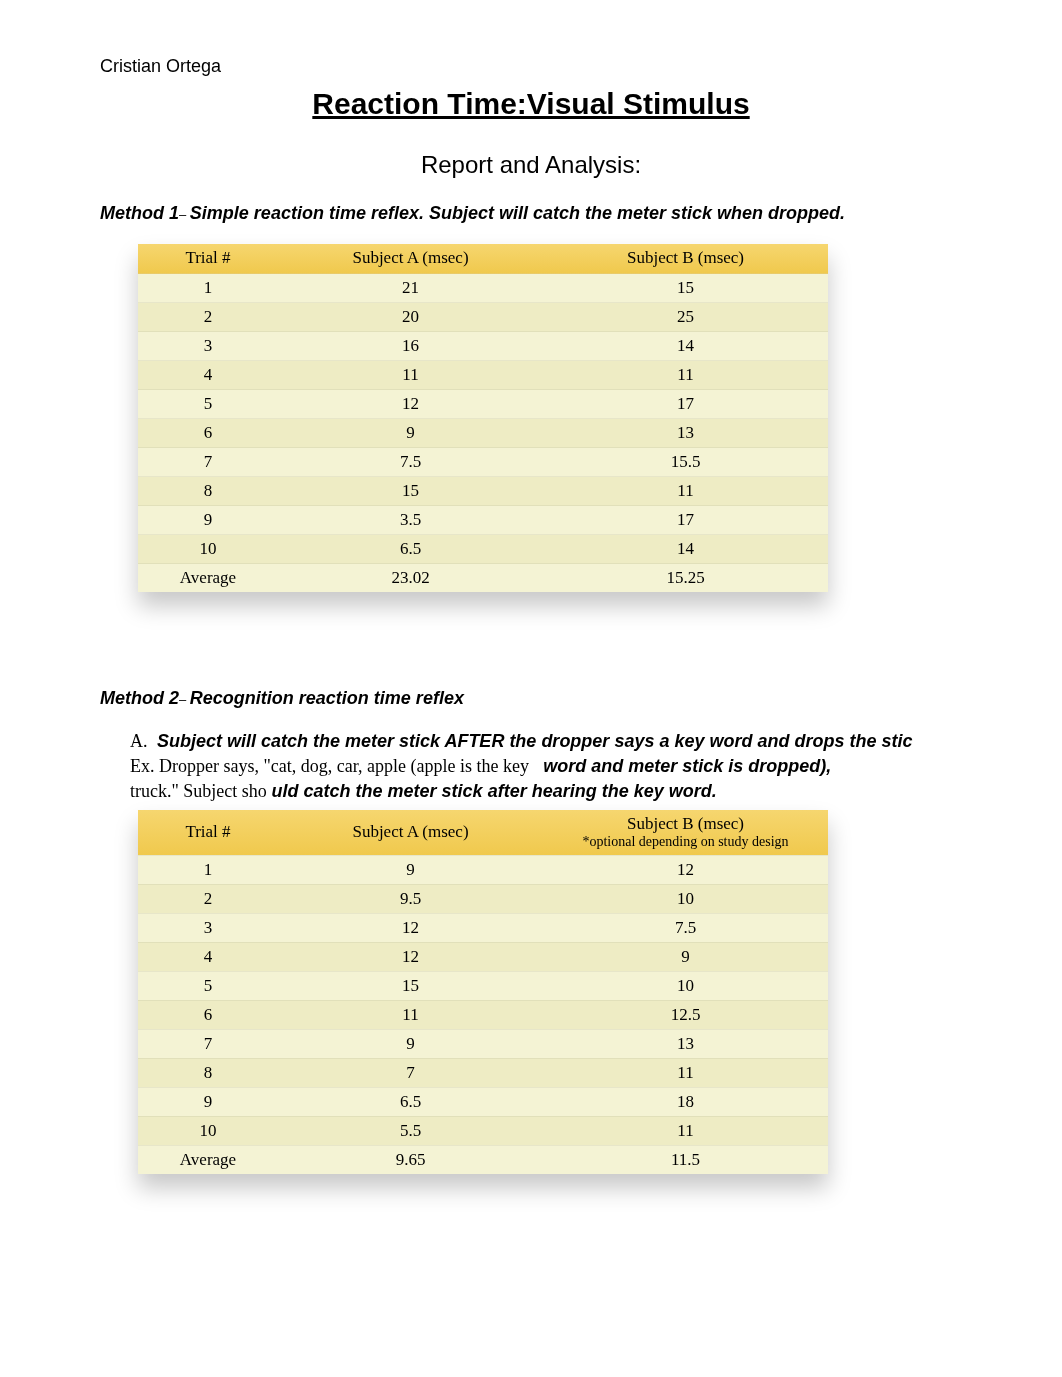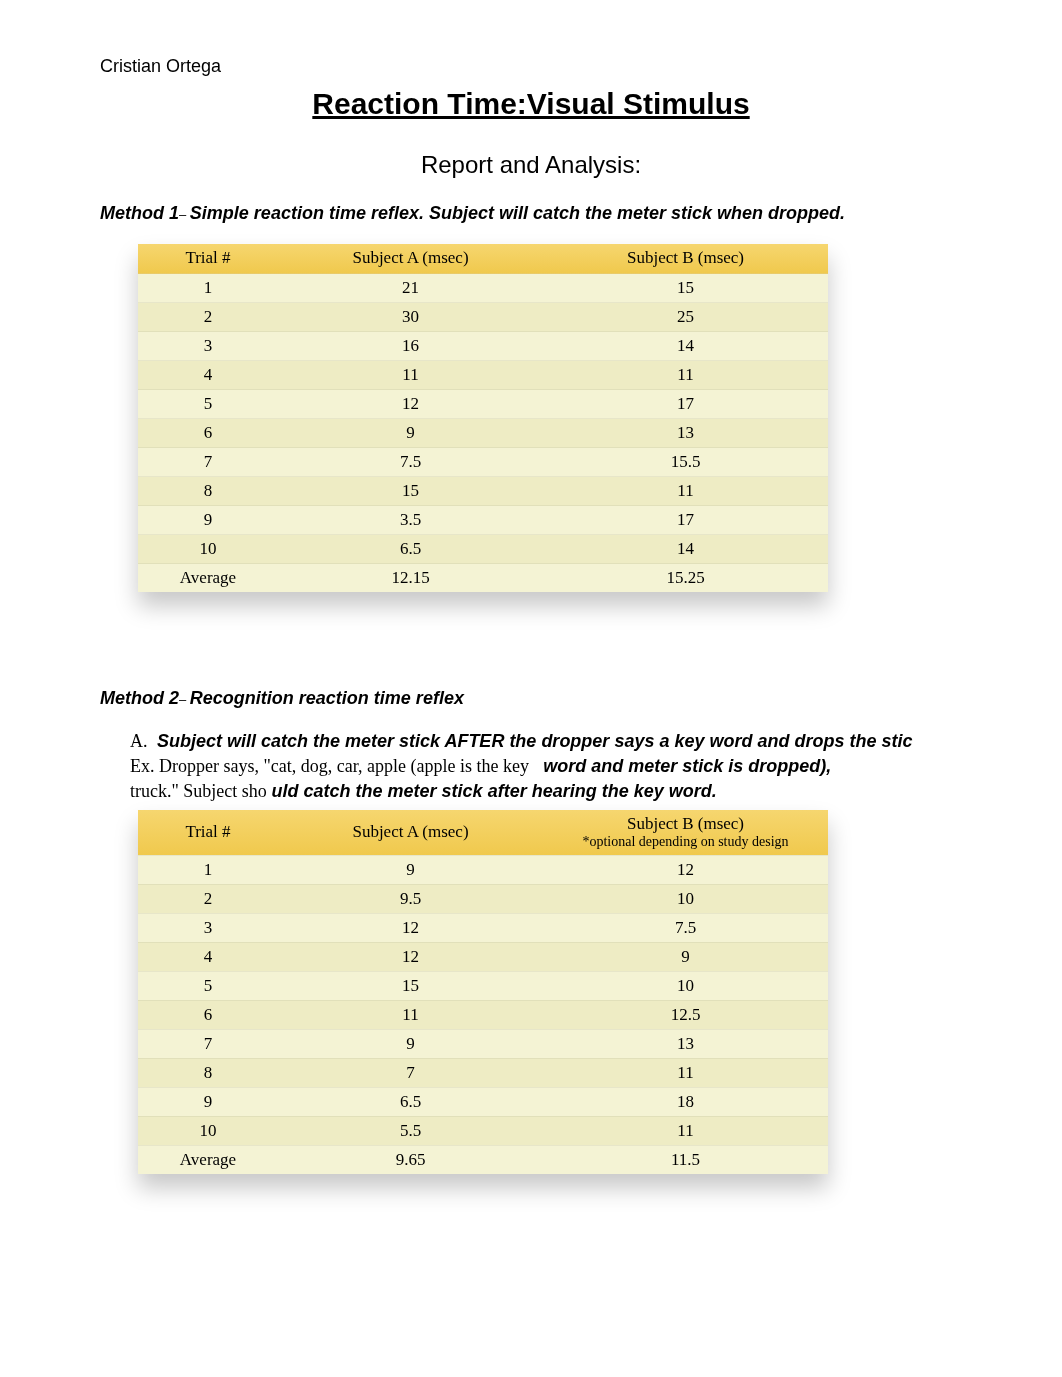--- a/index.html
+++ b/index.html
@@ -139,21 +139,21 @@
         </tr>
       </thead>
       <tbody>
           <tr>
           <td>1</td>
           <td>21</td>
           <td>15</td>
         </tr>
           <tr>
           <td>2</td>
-          <td>30</td>
+          <td>20</td>
           <td>25</td>
         </tr>
           <tr>
           <td>3</td>
           <td>16</td>
           <td>14</td>
         </tr>
           <tr>
           <td>4</td>
           <td>11</td>
@@ -184,21 +184,21 @@
           <td>3.5</td>
           <td>17</td>
         </tr>
           <tr>
           <td>10</td>
           <td>6.5</td>
           <td>14</td>
         </tr>
           <tr>
           <td>Average</td>
-          <td>12.15</td>
+          <td>23.02</td>
           <td>15.25</td>
         </tr>
         </tbody>
     </table>
   </div>
 
   <div class="method2-spacer"></div>
 
   <div class="method-line">
     <span>Method 2</span><span class="method-dash">– </span><span>Recognition reaction time reflex</span>

